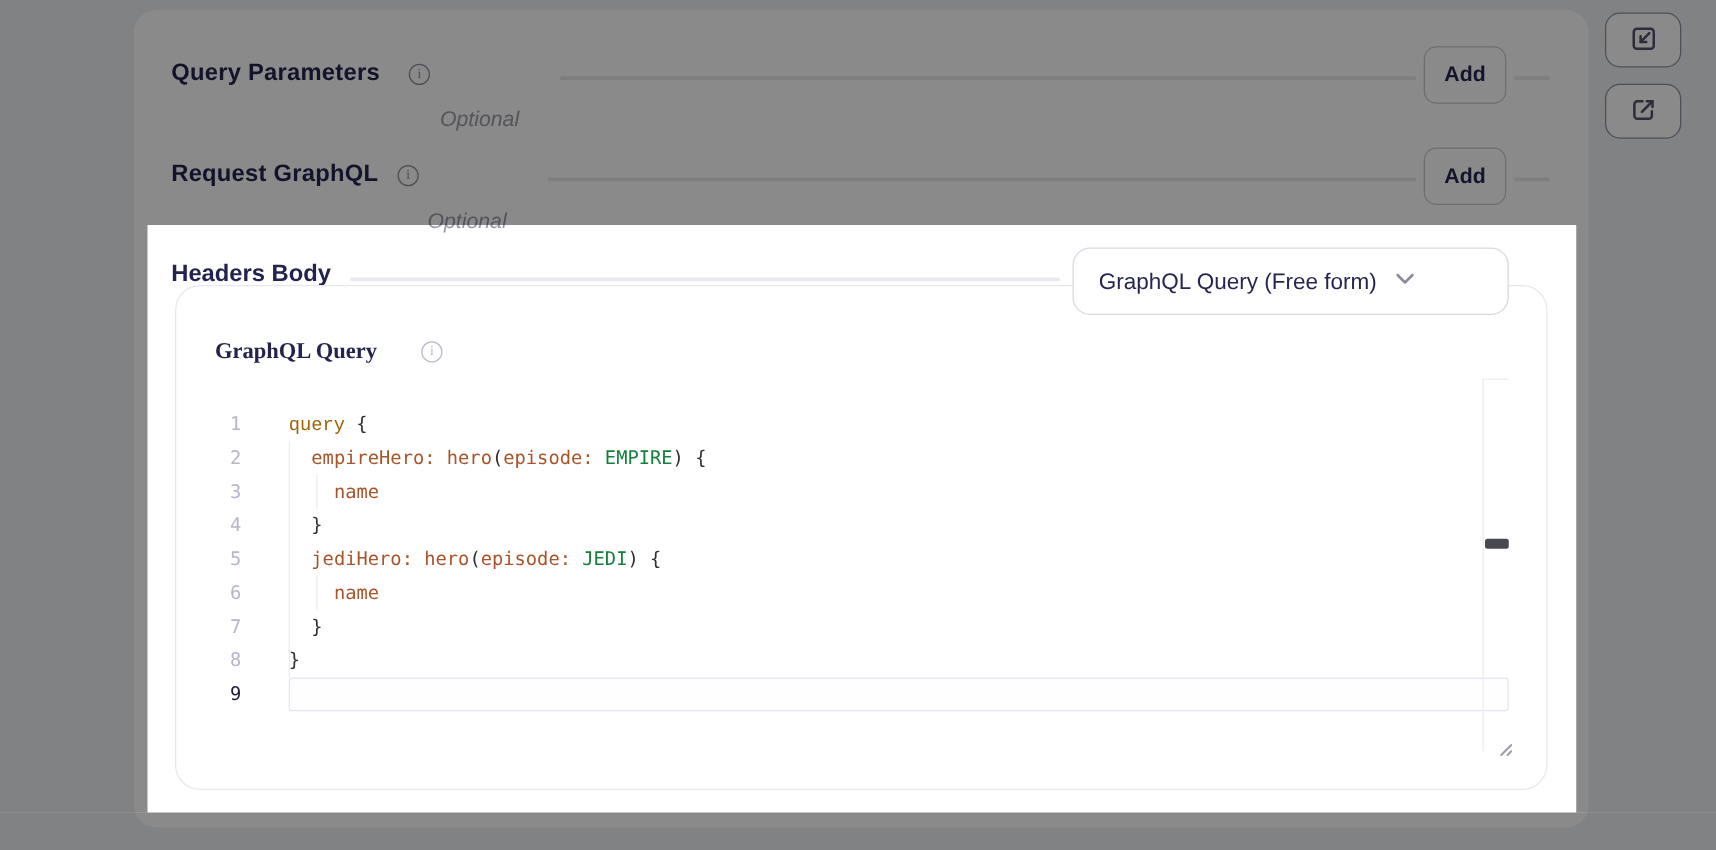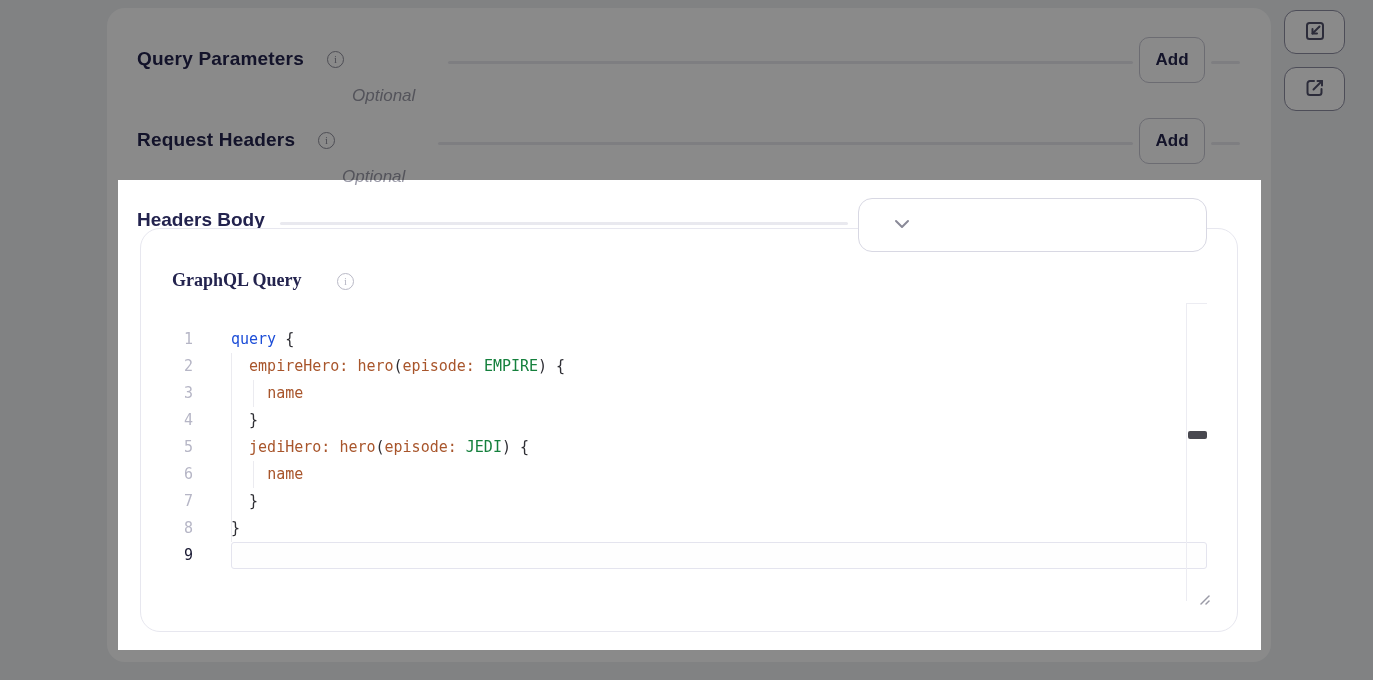--- a/index.html
+++ b/index.html
@@ -54,21 +54,21 @@
   .gql-info  { left:196px; top:44px; }
 
   
   .editor { position:absolute; left:26px; top:74px; width:1040px; height:298px;
             font-family:"DejaVu Sans Mono", monospace; font-size:15px; line-height:27px; }
   .gutter { position:absolute; left:0; top:23px; width:26px; text-align:right; color:#b6b6c6; user-select:none; }
   .gutter .ln { height:27px; }
   .gutter .ln.active { color:#1a1a33; }
   .code-area { position:absolute; left:64px; top:23px; right:21px; }
   .code-line { height:27px; white-space:pre; }
-  .tok-kw { color:#1d4ed8; }
+  .tok-kw { color:#a16207;font-family:Liberation Mono, monospace; }
   .tok-at { color:#a8552b; }
   .tok-en { color:#15803d; }
   .tok-p  { color:#2e2e34; }
   .active-line-box {
     position:absolute; left:64px; top:239px; width:976px; height:27px;
     border:1.5px solid #e4e4ee; border-radius:3px; background:#fefefe;
   }
   .indent-guide { position:absolute; width:1px; background:#ebebf0; }
   .scroll-track {
     position:absolute; left:1019px; top:0; width:21px; height:298px;
@@ -113,33 +113,34 @@
   <div>
     <span class="sec-title" style="left:137px; top:48px;text-align:center;">Query Parameters</span>
     <span class="info-i" style="left:327px; top:51px;">i</span>
     <span class="optional" style="left:352px; top:49px;">Optional</span>
     <div class="hline" style="left:448px; top:61px; width:685px;"></div>
     <button class="add-btn" style="left:1139px; top:37px;">Add</button>
     <div class="hline" style="left:1211px; top:61px; width:29px;"></div>
   </div>
 
   <div>
-    <span class="sec-title" style="left:137px; top:129px;">Request Headers</span>
+    <span class="sec-title" style="left:137px; top:129px;">Request GraphQL</span>
     <span class="info-i" style="left:318px; top:132px;">i</span>
     <span class="optional" style="left:342px; top:130px;">Optional</span>
     <div class="hline" style="left:438px; top:142px; width:695px;"></div>
     <button class="add-btn" style="left:1139px; top:118px;">Add</button>
     <div class="hline" style="left:1211px; top:142px; width:29px;"></div>
   </div>
 
   <div>
     <span class="rb-title">Headers Body</span>
     <div class="hline" style="left:280px; top:222px; width:568px;"></div>
 
     <div class="select-box">
+      <span class="sel-val">GraphQL Query (Free form)</span>
       <span>
         <svg width="18" height="12" viewBox="0 0 18 12" fill="none" stroke="#8a8a98" stroke-width="2" stroke-linecap="round" stroke-linejoin="round">
           <polyline points="3,3 9,9 15,3"></polyline>
         </svg>
       </span>
     </div>
 
     <div class="inner-card">
       <span class="gql-label">GraphQL Query</span>
       <span class="info-i light gql-info" style="position:absolute;">i</span>

